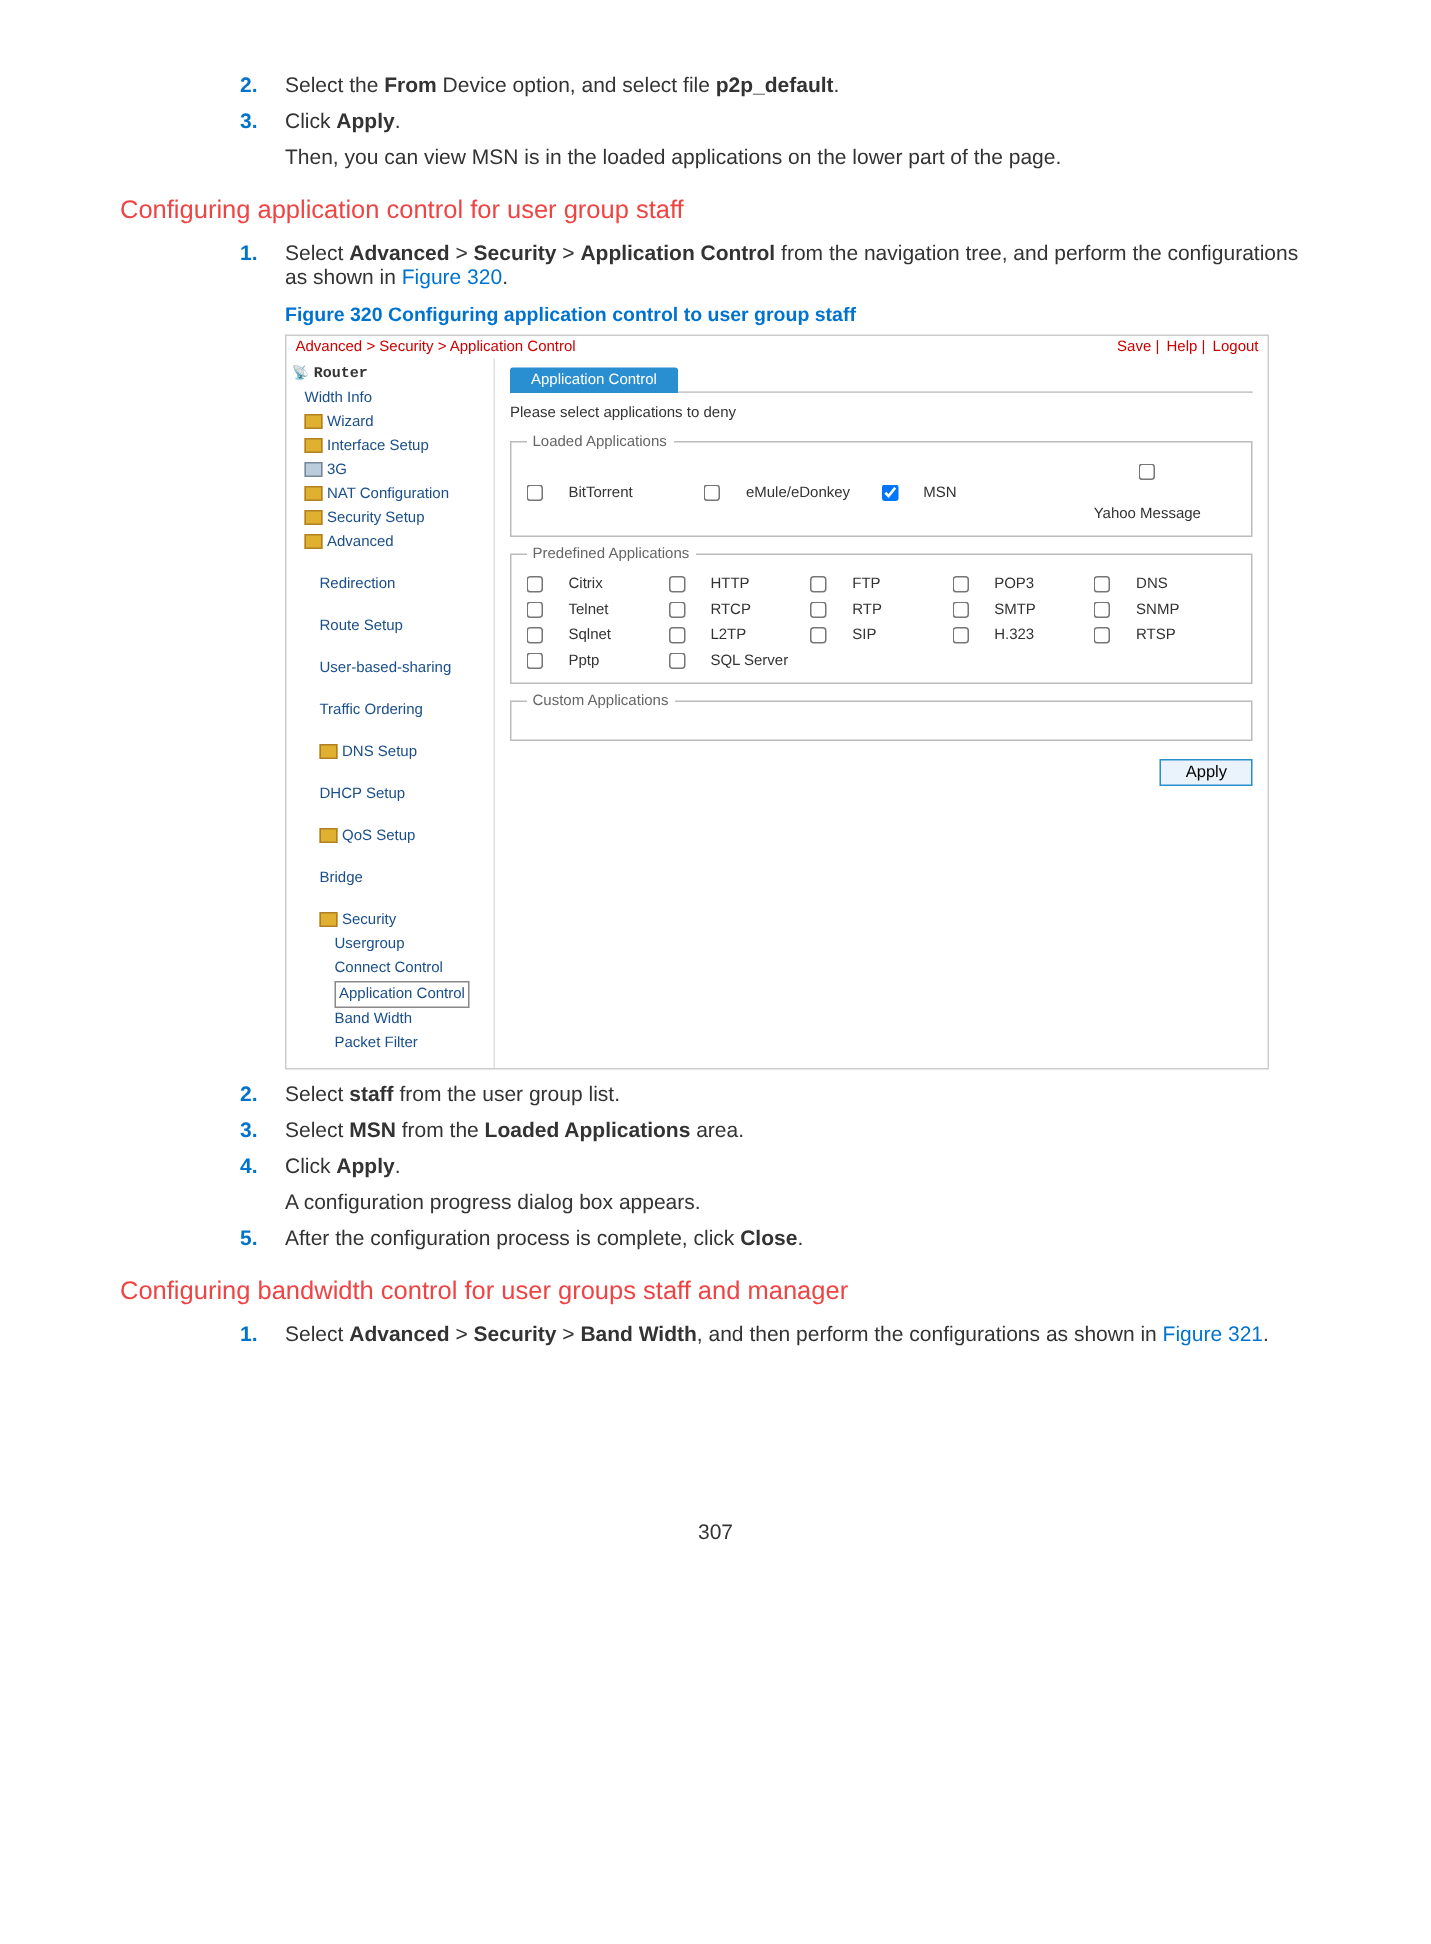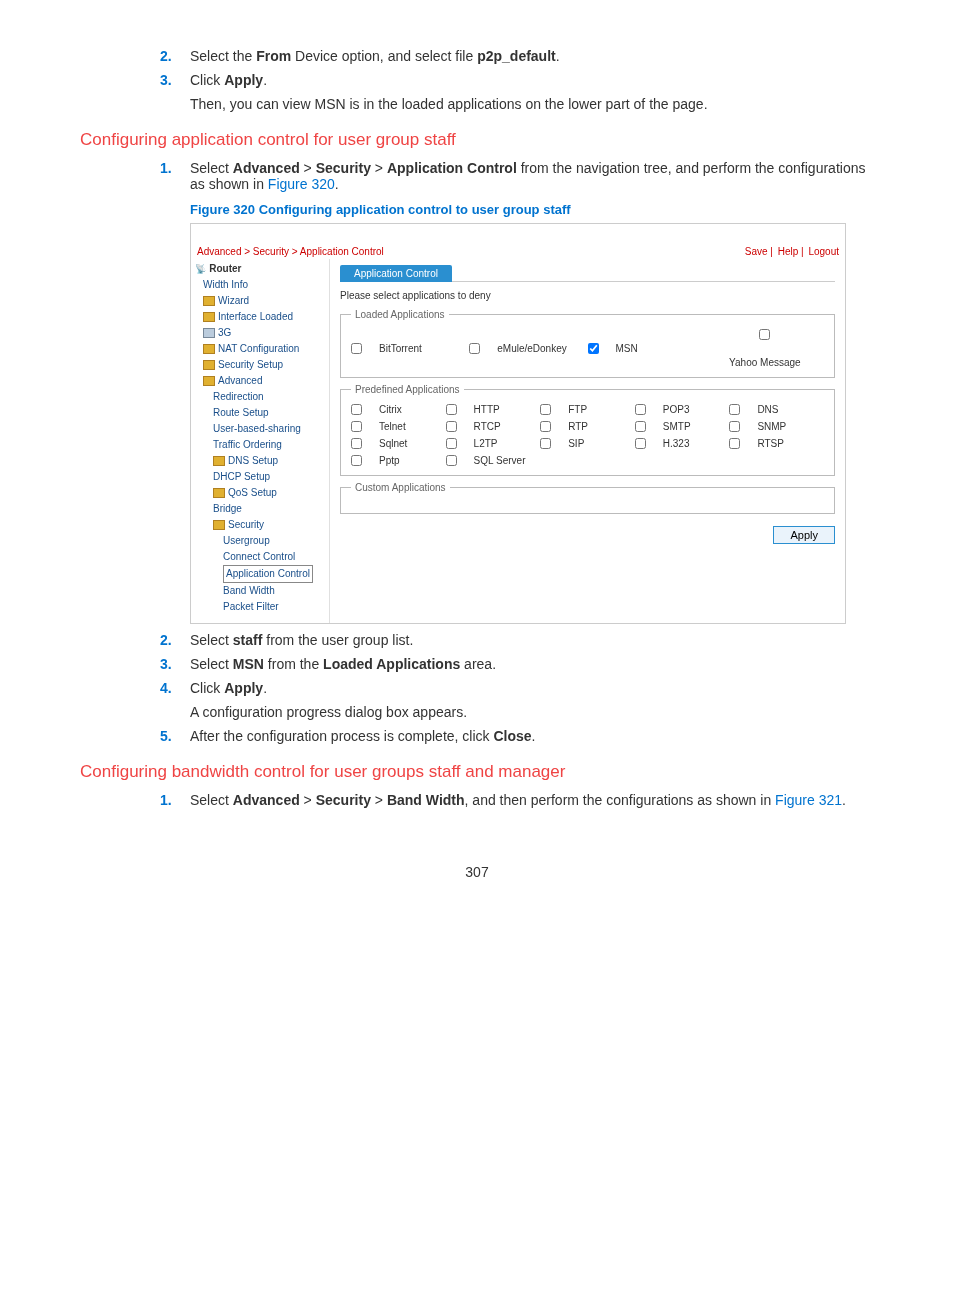--- a/index.html
+++ b/index.html
@@ -12,53 +12,52 @@
     width: 794px;
   }
   .ol-item { margin: 8px 0 8px 80px; display: flex; }
   .ol-num { color: #0073cf; font-weight: bold; width: 30px; flex-shrink: 0; }
   .ol-text { flex: 1; }
   .indent-text { margin-left: 110px; margin-top: 6px; margin-bottom: 6px; }
   .bold { font-weight: bold; }
   .section-h { color: #ef4444; font-size: 17px; font-weight: normal; margin: 18px 0 10px 0; }
   .fig-caption { color: #0073cf; font-weight: bold; font-size: 13px; margin: 10px 0 6px 110px; }
   .link { color: #0073cf; }
-  .page-num { text-align: center; margin-top: 56px; font-size: 14px; color: #333; }
+  .page-num { text-align: center; margin-top: 116px; font-size: 14px; color: #333; }
 
   
   .screenshot {
     margin: 6px 0 6px 110px;
     width: 654px;
     border: 1px solid #ccc;
     font-size: 11px;
     font-family: Tahoma, Arial, sans-serif;
     color: #333;
     background: #fff;
   }
   .ss-top {
     display: flex; justify-content: space-between;
     padding: 2px 6px;
     font-size: 10px;
-    margin-top: 20px;
   }
   .ss-breadcrumb { color: #c00; }
   .ss-links { color: #c00; }
   .ss-links span { margin-left: 2px; }
   .ss-body { display: flex; }
   .ss-nav {
     width: 130px;
     border-right: 1px solid #e0e0e0;
     padding: 2px 4px 8px 4px;
     color: #1a4f8a;
     font-size: 10px;
     line-height: 16px;
   }
-  .ss-nav .root { font-weight: bold; color: #333; }
+  .ss-nav .root { font-weight: bold; color: #333; font-family: Liberation Mono, monospace; }
   .ss-nav .lv1 { padding-left: 8px; }
-  .ss-nav .lv2 { padding-left: 18px; }
+  .ss-nav .lv2 { padding-left: 18px; margin-top: 12px; }
   .ss-nav .lv3 { padding-left: 28px; }
   .ss-nav .sel { border: 1px solid #888; padding: 0 2px; display: inline-block; }
   .ss-nav .icon { display:inline-block; width:10px; height:8px; background:#e0b030; margin-right:3px; vertical-align:middle; border:1px solid #b08020;}
   .ss-nav .icon-gray { background:#bcd; border:1px solid #789; }
   .ss-main { flex: 1; padding: 6px 10px 10px 10px; position: relative; }
   .ss-tab {
     display: inline-block;
     background: #2a8fd0;
     color: #fff;
     padding: 3px 14px;
@@ -130,21 +129,21 @@
   <div class="ss-top">
     <span class="ss-breadcrumb">Advanced &gt; Security &gt; Application Control</span>
     <span class="ss-links" id="ss-links"><span>Save</span> | <span>Help</span> | <span>Logout</span></span>
   </div>
   <div class="ss-body">
     <div class="ss-nav">
       <div class="root nav-icon-router">Router</div>
       <div id="ss-nav-items">
           <div class="lv1"><span>Width Info</span></div>
           <div class="lv1"><span class="icon"></span><span>Wizard</span></div>
-          <div class="lv1"><span class="icon"></span><span>Interface Loaded</span></div>
+          <div class="lv1"><span class="icon"></span><span>Interface Setup</span></div>
           <div class="lv1"><span class="icon icon-gray"></span><span>3G</span></div>
           <div class="lv1"><span class="icon"></span><span>NAT Configuration</span></div>
           <div class="lv1"><span class="icon"></span><span>Security Setup</span></div>
           <div class="lv1"><span class="icon"></span><span>Advanced</span></div>
           <div class="lv2"><span>Redirection</span></div>
           <div class="lv2"><span>Route Setup</span></div>
           <div class="lv2"><span>User-based-sharing</span></div>
           <div class="lv2"><span>Traffic Ordering</span></div>
           <div class="lv2"><span class="icon"></span><span>DNS Setup</span></div>
           <div class="lv2"><span>DHCP Setup</span></div>

